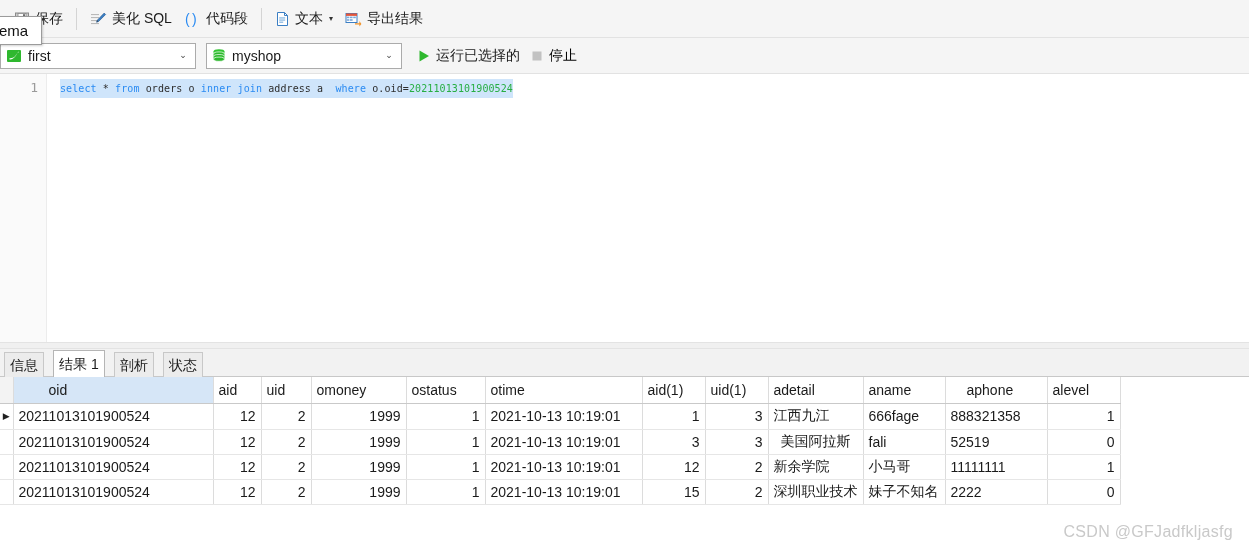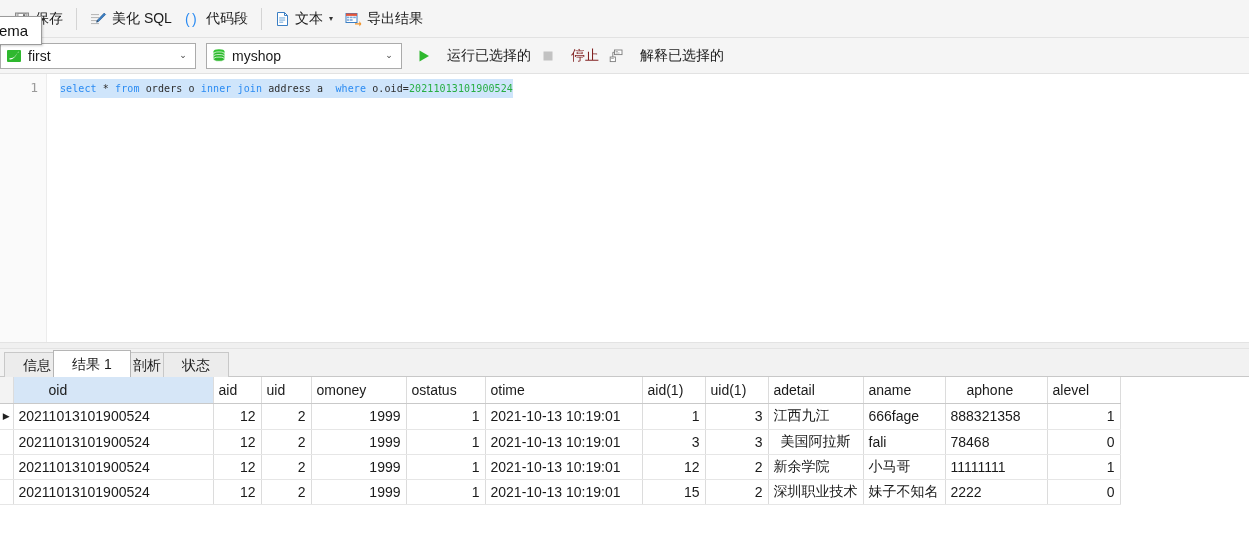--- a/index.html
+++ b/index.html
@@ -74,22 +74,22 @@
     line-height: 1;
   }
   #combo-conn { width: 196px; }
   #combo-db   { width: 196px; margin-left: 10px; }
   .runitem {
     display: flex; align-items: center;
     height: 26px; padding: 0 5px;
     font-size: 14px; color: #1a1a1a;
     white-space: nowrap; cursor: default;
   }
-  .runitem.disabled { color: #7f1d1d; }
-  .runitem .lbl { margin-left: 16px; }
+  .runitem.disabled { color: #000000; }
+  .runitem .lbl { margin-left: 5px; }
 
   
   .editor {
     position: absolute; left: 0; top: 74px;
     width: 1249px; height: 268px;
     background: #ffffff;
     overflow: hidden;
   }
   .gutter {
     position: absolute; left: 0; top: 0;
@@ -132,21 +132,21 @@
   
   .restabs {
     position: absolute; left: 0; top: 349px;
     width: 1249px; height: 28px;
     background: #f2f2f2;
     border-bottom: 1px solid #c8c8c8;
   }
   .rtab {
     position: absolute; top: 3px;
     height: 25px; line-height: 25px;
-    padding: 0 18px;
+    padding: 0 5px;
     font-size: 14px; color: #1a1a1a;
     background: #ececec;
     border: 1px solid #c8c8c8;
     border-bottom: none;
     cursor: default;
     white-space: nowrap;
   }
   .rtab.active {
     background: #ffffff;
     top: 1px;
@@ -349,33 +349,20 @@
 
     <div class="runitem disabled">
       <span class="ico">
         <svg width="14" height="14" viewBox="0 0 14 14">
           <rect x="2.5" y="2.5" width="9" height="9" fill="#c2c2c2"></rect>
         </svg>
       </span>
       <span class="lbl">停止</span>
     </div>
 
-    <div class="runitem">
-      <span class="ico">
-        <svg width="15" height="14" viewBox="0 0 15 14">
-          <rect x="5.5" y="1" width="7.5" height="4.6" fill="#ffffff" stroke="#7d7d7d" stroke-width="0.9"></rect>
-          <rect x="6.6" y="2.2" width="2.2" height="0.8" fill="#9b9b9b"></rect>
-          <rect x="6.6" y="3.6" width="4" height="0.8" fill="#9b9b9b"></rect>
-          <rect x="1.2" y="8" width="5.2" height="4.6" fill="#ffffff" stroke="#7d7d7d" stroke-width="0.9"></rect>
-          <rect x="2.2" y="9.2" width="2.6" height="0.8" fill="#9b9b9b"></rect>
-          <path d="M5.5 3.3 L3.8 3.3 L3.8 8" fill="none" stroke="#7d7d7d" stroke-width="0.9"></path>
-        </svg>
-      </span>
-      <span class="lbl">解释已选择的</span>
-    </div>
   </div>
 
   <div class="editor">
     <div class="gutter">
       <span class="lineno">1</span>
     </div>
     <div class="codearea">
       <div class="codeline" id="sql-line"><span class="kw">select</span><span class="op"> </span><span class="op">*</span><span class="op"> </span><span class="kw">from</span><span class="op"> orders o </span><span class="kw">inner</span><span class="op"> </span><span class="kw">join</span><span class="op"> address a  </span><span class="kw">where</span><span class="op"> o.oid=</span><span class="num">20211013101900524</span></div>
     </div>
   </div>
@@ -429,21 +416,21 @@
             <td style="width: 200px;">20211013101900524</td>
             <td class="num-cell" style="width: 48px;">12</td>
             <td class="num-cell" style="width: 50px;">2</td>
             <td class="num-cell" style="width: 95px;">1999</td>
             <td class="num-cell" style="width: 79px;">1</td>
             <td style="width: 157px;">2021-10-13 10:19:01</td>
             <td class="num-cell" style="width: 63px;">3</td>
             <td class="num-cell" style="width: 63px;">3</td>
             <td style="width: 90px; text-align: center;">美国阿拉斯</td>
             <td style="width: 82px;">fali</td>
-            <td style="width: 102px;">78468</td>
+            <td style="width: 102px;">52519</td>
             <td class="num-cell" style="width: 73px;">0</td>
           </tr>
           <tr>
             <td class="marker" style="width: 13px;"></td>
             <td style="width: 200px;">20211013101900524</td>
             <td class="num-cell" style="width: 48px;">12</td>
             <td class="num-cell" style="width: 50px;">2</td>
             <td class="num-cell" style="width: 95px;">1999</td>
             <td class="num-cell" style="width: 79px;">1</td>
             <td style="width: 157px;">2021-10-13 10:19:01</td>
@@ -468,14 +455,15 @@
             <td style="width: 82px;">妹子不知名</td>
             <td style="width: 102px;">2222</td>
             <td class="num-cell" style="width: 73px;">0</td>
           </tr>
         </tbody>
     </table>
   </div>
 
   <div class="tooltip">ema</div>
 
+  <div class="watermark">CSDN @GFJadfkljasfg</div>
 
 </div>
 
 </body></html>

